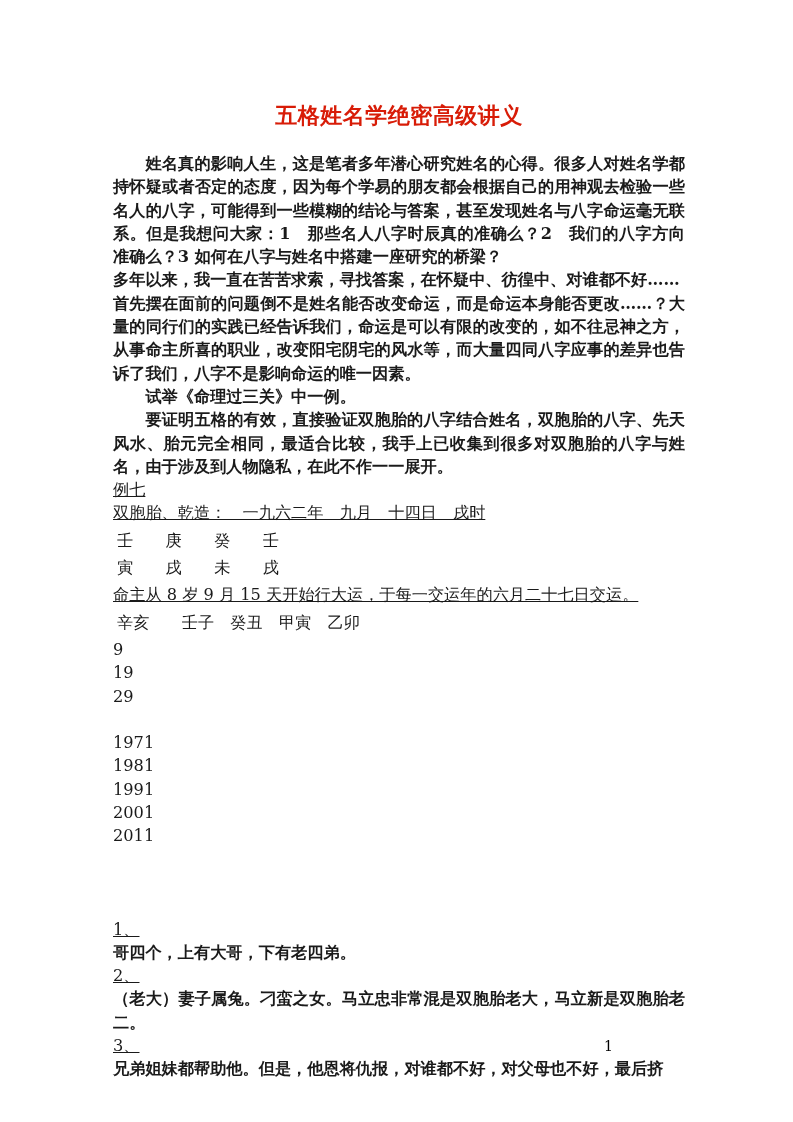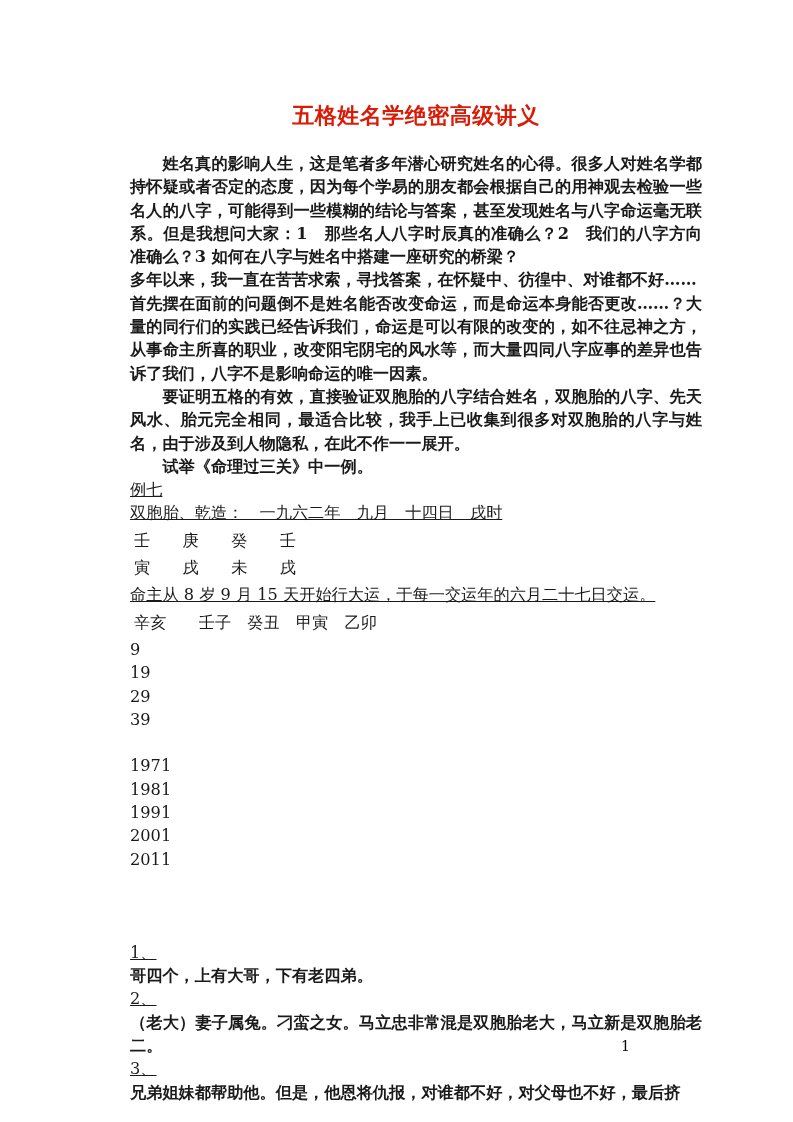--- a/index.html
+++ b/index.html
@@ -11,21 +11,21 @@
     width: 793px;
     height: 1122px;
     position: relative;
     font-family: "DejaVu Serif", "Liberation Serif", serif;
     color: #000000;
     overflow: hidden;
   }
 
   .page {
     position: absolute;
-    left: 17px;
+    left: 0;
     top: 0;
     width: 719px;
     height: 1122px;
     background: #ffffff;
   }
 
   .doc-title {
     margin: 0;
     padding: 0;
     text-align: center;
@@ -108,40 +108,39 @@
   <h1 class="doc-title">五格姓名学绝密高级讲义</h1>
 
   <div class="body-block">
 
     <p class="para indent">姓名真的影响人生，这是笔者多年潜心研究姓名的心得。很多人对姓名学都持怀疑或者否定的态度，因为每个学易的朋友都会根据自己的用神观去检验一些名人的八字，可能得到一些模糊的结论与答案，甚至发现姓名与八字命运毫无联系。但是我想问大家：1　那些名人八字时辰真的准确么？2　我们的八字方向准确么？3 如何在八字与姓名中搭建一座研究的桥梁？</p>
 
     <p class="para">多年以来，我一直在苦苦求索，寻找答案，在怀疑中、彷徨中、对谁都不好……</p>
 
     <p class="para">首先摆在面前的问题倒不是姓名能否改变命运，而是命运本身能否更改……？大量的同行们的实践已经告诉我们，命运是可以有限的改变的，如不往忌神之方，从事命主所喜的职业，改变阳宅阴宅的风水等，而大量四同八字应事的差异也告诉了我们，八字不是影响命运的唯一因素。</p>
 
+    <p class="para indent">试举《命理过三关》中一例。</p>
+
     <p class="para indent">要证明五格的有效，直接验证双胞胎的八字结合姓名，双胞胎的八字、先天风水、胎元完全相同，最适合比较，我手上已收集到很多对双胞胎的八字与姓名，由于涉及到人物隐私，在此不作一一展开。</p>
-
-    <p class="para indent">试举《命理过三关》中一例。</p>
 
     <div class="line">例七</div>
 
     <div class="line">双胞胎、乾造：　一九六二年　九月　十四日　戌时</div>
 
     <div class="bazi-row">壬　　庚　　癸　　壬</div>
 
     <div class="bazi-row">寅　　戌　　未　　戌</div>
 
     <div class="line">命主从 8 岁 9 月 15 天开始行大运，于每一交运年的六月二十七日交运。</div>
 
     <div class="bazi-row">辛亥　　壬子　癸丑　甲寅　乙卯</div>
 
     <div class="num-line">9</div>
     <div class="num-line">19</div>
     <div class="num-line">29</div>
-    <div class="num-line">39</div>
 
     <div class="spacer-line"></div>
 
     <div class="num-line">1971</div>
     <div class="num-line">1981</div>
     <div class="num-line">1991</div>
     <div class="num-line">2001</div>
     <div class="num-line">2011</div>
 
     <div class="spacer-line"></div>

